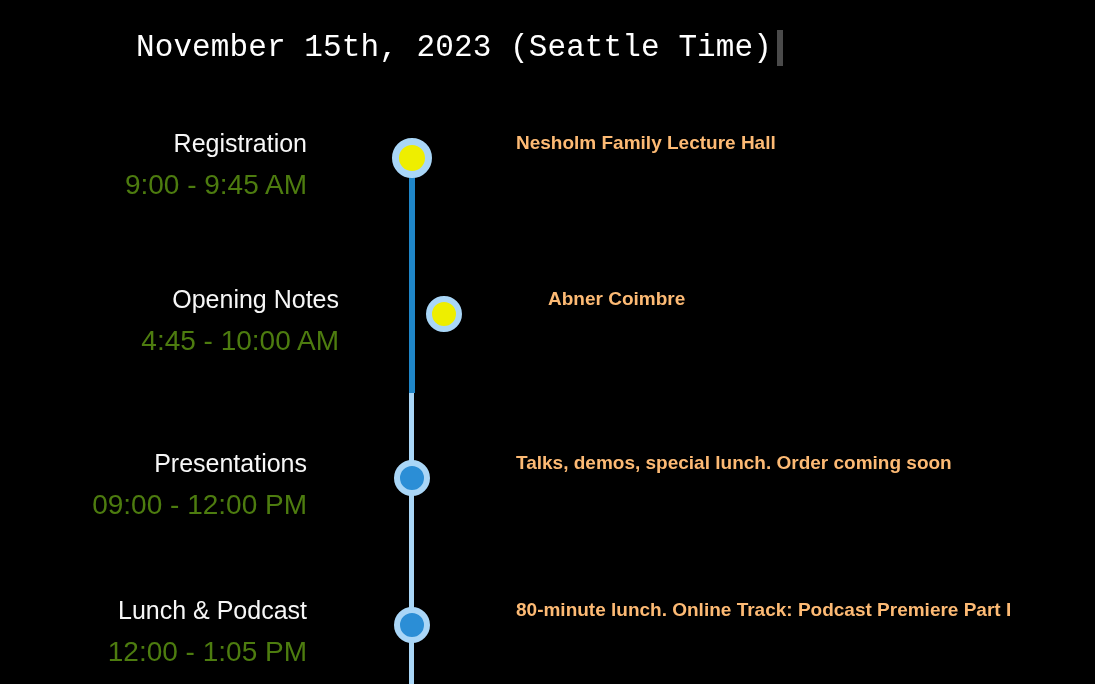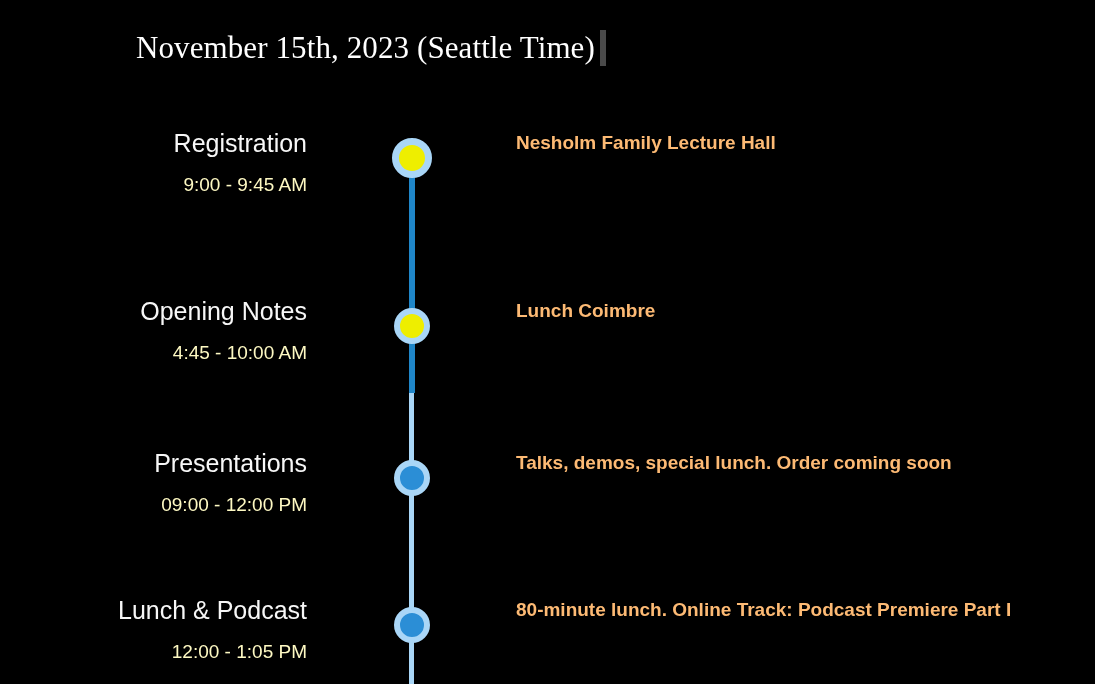--- a/index.html
+++ b/index.html
@@ -20,21 +20,21 @@
   
   .page-title-row {
     position: absolute;
     left: 136px;
     top: 24px;
     display: flex;
     align-items: center;
     height: 48px;
   }
   .page-title {
-    font-family: Liberation Serif, serif;
+    font-family: Liberation Mono, monospace;
     font-size: 31px;
     font-weight: 400;
     color: #ffffff;
     letter-spacing: 0.1px;
     line-height: 48px;
     white-space: nowrap;
   }
   .title-caret {
     display: inline-block;
     width: 6px;
@@ -82,23 +82,23 @@
   .tl-title {
     font-family: "Liberation Sans", sans-serif;
     font-size: 25px;
     font-weight: 400;
     color: #f7f7f7;
     line-height: 30px;
     white-space: nowrap;
   }
   .tl-time {
     font-family: "Liberation Sans", sans-serif;
-    font-size: 19px;
+    font-size: 28px;
     font-weight: 400;
-    color: #fef9c3;
+    color: #4d7c0f;
     line-height: 30px;
     margin-top: 12px;
     white-space: nowrap;
   }
 
   .tl-dot {
     position: absolute;
     border-radius: 50%;
     box-sizing: border-box;
     z-index: 3;
@@ -132,27 +132,27 @@
 
   <div class="tl-row" style="top:24px;">
     <div class="tl-left">
       <div class="tl-title">Registration</div>
       <div class="tl-time">9:00 - 9:45 AM</div>
     </div>
     <div class="tl-dot" style="left:392px; top:10px; width:40px; height:40px; background:#eeee00; border:7px solid #a9d6f7;"></div>
     <div class="tl-desc" style="top:0px;">Nesholm Family Lecture Hall</div>
   </div>
 
-  <div class="tl-row" style="top:192px;">
+  <div class="tl-row" style="top:180px;margin-left:32px;">
     <div class="tl-left">
       <div class="tl-title">Opening Notes</div>
       <div class="tl-time">4:45 - 10:00 AM</div>
     </div>
     <div class="tl-dot" style="left:394px; top:12px; width:36px; height:36px; background:#eeee00; border:6px solid #a9d6f7;"></div>
-    <div class="tl-desc" style="top:0px;">Lunch Coimbre</div>
+    <div class="tl-desc" style="top:0px;">Abner Coimbre</div>
   </div>
 
   <div class="tl-row" style="top:344px;">
     <div class="tl-left">
       <div class="tl-title">Presentations</div>
       <div class="tl-time">09:00 - 12:00 PM</div>
     </div>
     <div class="tl-dot" style="left:394px; top:12px; width:36px; height:36px; background:#2b8ed6; border:6px solid #a9d6f7;"></div>
     <div class="tl-desc" style="top:0px;">Talks, demos, special lunch. Order coming soon</div>
   </div>

